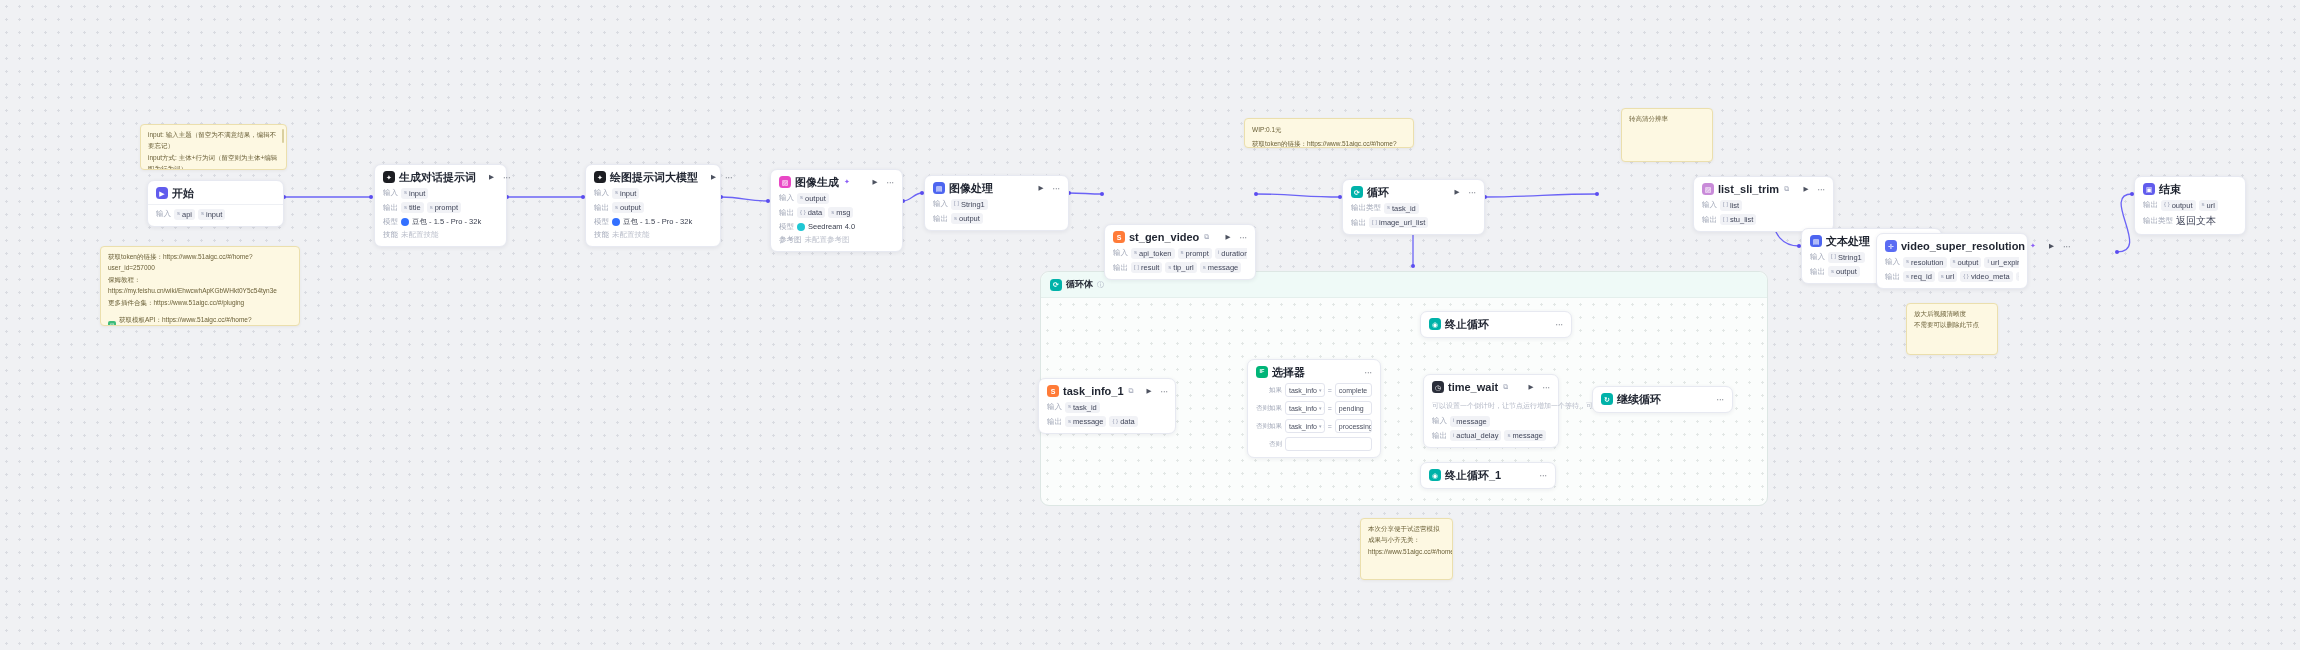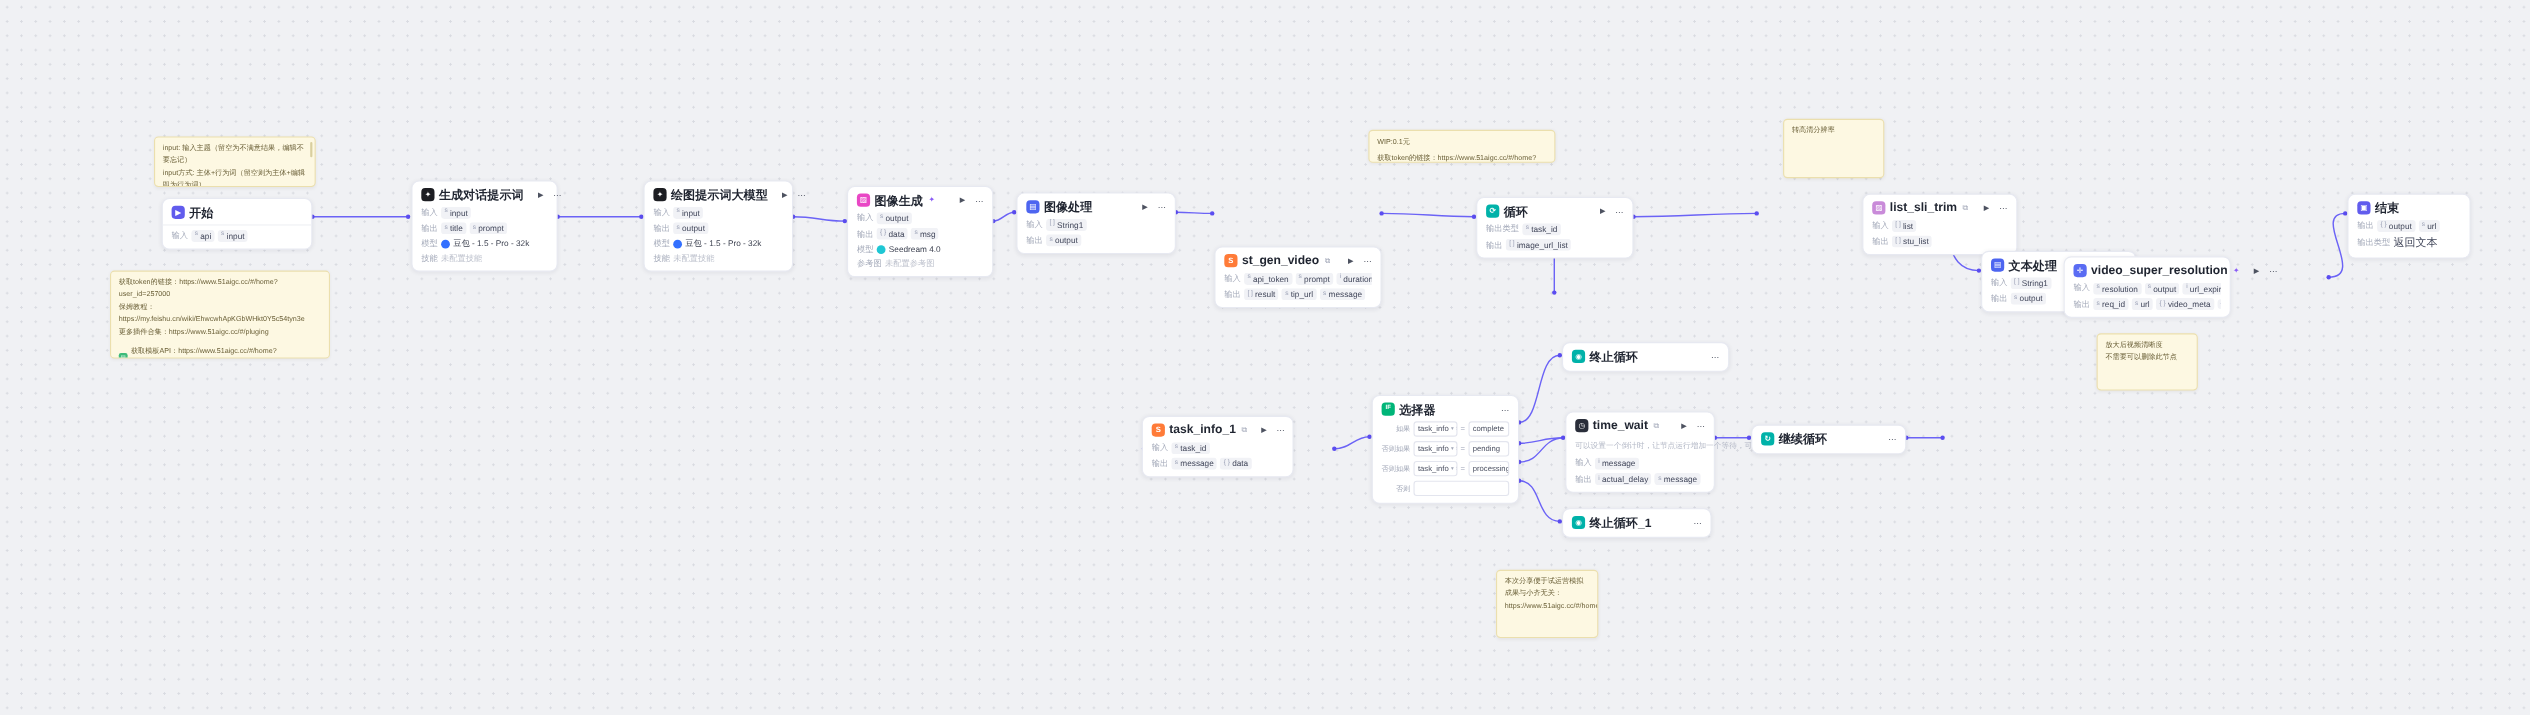--- a/index.html
+++ b/index.html
@@ -149,20 +149,27 @@
       <circle cx="1418" cy="323" r="2"></circle>
         <circle cx="1421" cy="398" r="2"></circle>
       <circle cx="1418" cy="474" r="2"></circle>
         <circle cx="1559" cy="398" r="2"></circle>
       <circle cx="1590" cy="398" r="2"></circle>
         <circle cx="1733" cy="398" r="2"></circle>
       <circle cx="1766" cy="398" r="2"></circle>
     </g>
   </svg>
 
+  <div class="loop-body">
+    <div class="loop-body-header">
+      <span class="node-icon" style="background:#00B2A9">⟳</span>
+      <span class="loop-body-title">循环体</span>
+      <span class="info-icon">ⓘ</span>
+    </div>
+  </div>
 
   <div class="note note--scroll" style="left:140px;top:124px;width:147px;height:46px;">
       <div>input: 输入主题（留空为不满意结果，编辑不要忘记）</div>
       <div>input方式: 主体+行为词（留空则为主体+编辑即为行为词）</div>
     </div>
   <div class="note" style="left:100px;top:246px;width:200px;height:80px;">
       <div>获取token的链接：https://www.51aigc.cc/#/home?user_id=257000</div>
       <div>保姆教程：https://my.feishu.cn/wiki/EhwcwhApKGbWHkt0Y5c54tyn3e</div>
       <div>更多插件合集：https://www.51aigc.cc/#/pluging</div>
       <div class="link-row">

